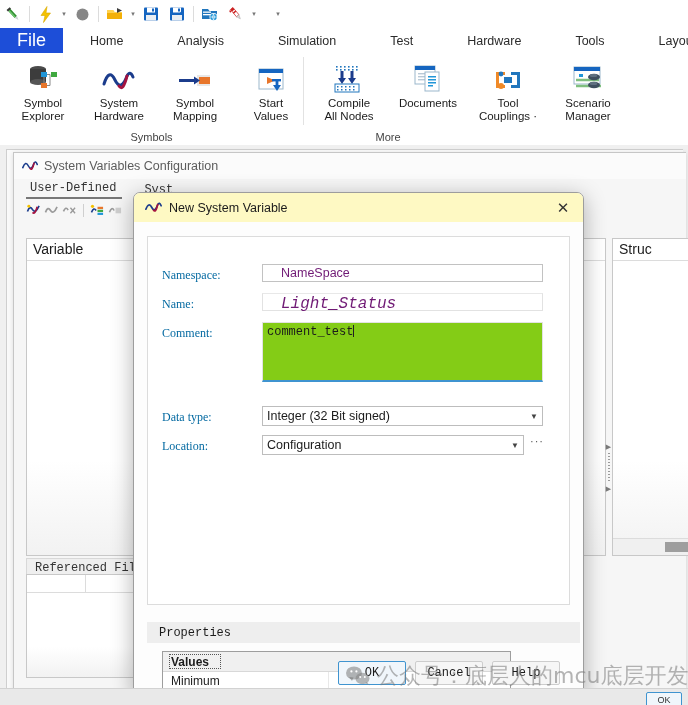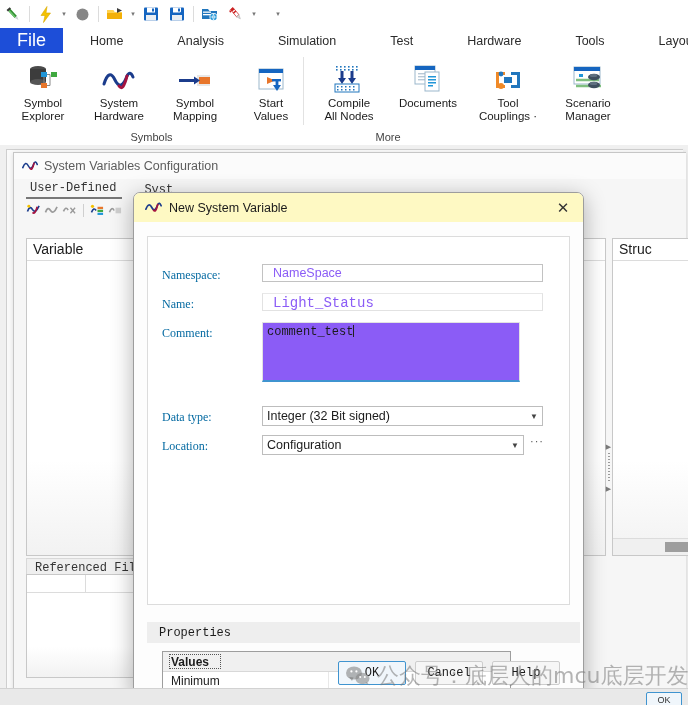--- a/index.html
+++ b/index.html
@@ -122,28 +122,28 @@
     position:absolute;left:13px;top:14px;width:421px;height:367px;
     background:#fff;border:1px solid #dcdcdc;
   }
   .frow{display:flex;align-items:flex-start;margin:0 0 0 0;}
   .flabel{
     width:100px;font-size:12px;color:#0369a1;padding-top:4px;
     font-family:Liberation Serif, serif;
   }
   .finput{
     width:281px;height:18px;border:1px solid #c2c2c2;background:#fff;
-    font-size:12.5px;color:#8b5cf6;padding:1px 10px;box-sizing:border-box;
+    font-size:12.5px;color:#701a75;padding:1px 18px;box-sizing:border-box;
     font-family:"Liberation Sans",sans-serif;
   }
-  .finput.mono{font-family:"Liberation Mono","DejaVu Sans Mono",monospace;font-size:14px;}
+  .finput.mono{font-family:"Liberation Mono","DejaVu Sans Mono",monospace;font-size:16px;font-style:italic;}
   .finput.plain{border:1px solid #e2e2e2;border-top-color:#e8e8e8;}
   .ftextarea{
-    width:258px;height:60px;border:1px solid #e2e2e2;border-bottom:2px solid #3f94d0;
-    background:#8b5cf6;font-size:12px;color:#1b1b1b;padding:2px 4px;box-sizing:border-box;
+    width:281px;height:60px;border:1px solid #e2e2e2;border-bottom:2px solid #3f94d0;
+    background:#84cc16;font-size:12px;color:#1b1b1b;padding:2px 4px;box-sizing:border-box;
     font-family:"Liberation Mono","DejaVu Sans Mono",monospace;position:relative;
   }
   .caret{display:inline-block;width:1px;height:12px;background:#222;vertical-align:-2px;}
   .fselect{
     width:281px;height:20px;border:1px solid #bdbdbd;background:#fff;
     font-size:12.5px;color:#1b1b1b;box-sizing:border-box;
     display:flex;align-items:center;padding:0 4px;position:relative;
   }
   .fselect .arrow{margin-left:auto;font-size:8px;color:#444;}
   .ellipsis-btn{font-size:11px;color:#555;margin-left:6px;letter-spacing:1px;}

